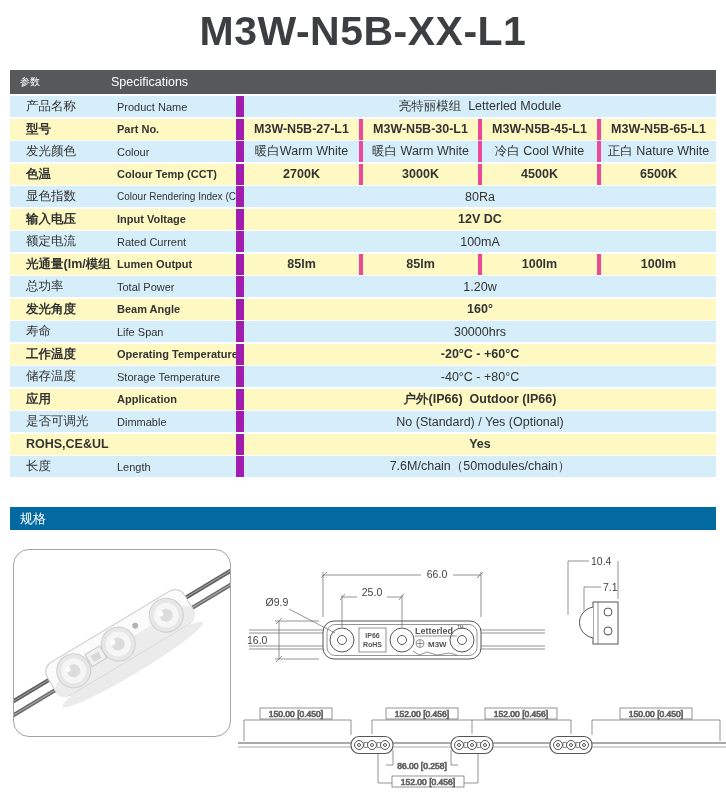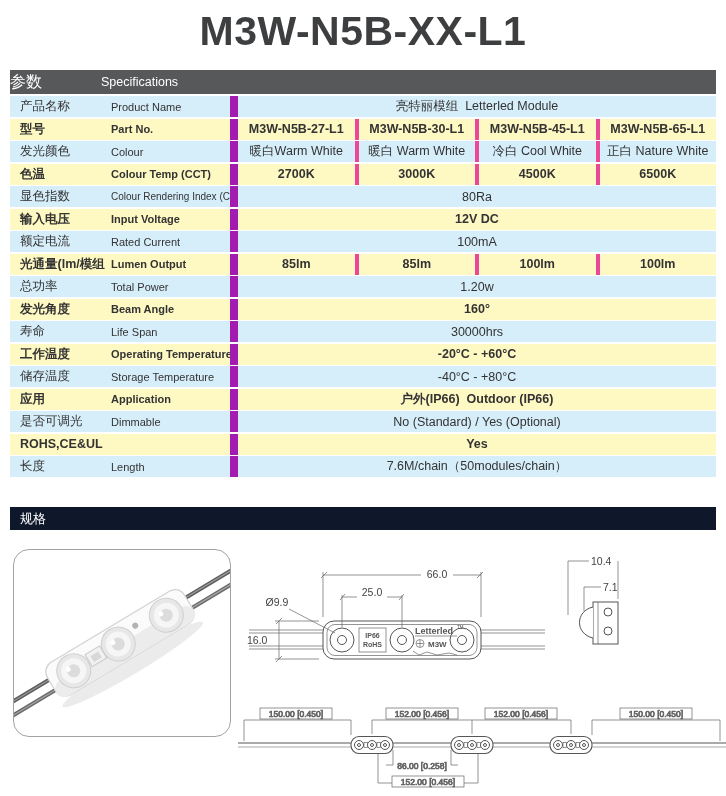--- a/index.html
+++ b/index.html
@@ -3,34 +3,34 @@
 <meta charset="utf-8">
 <style>
   html,body{margin:0;padding:0;background:#fff;}
   .page{position:relative;width:726px;height:796px;background:#fff;overflow:hidden;
         font-family:"Liberation Sans","DejaVu Sans",sans-serif;color:#333;}
   .title{position:absolute;top:8px;left:0;width:100%;text-align:center;
          font-size:41px;font-weight:700;color:#3d3e40;letter-spacing:0.5px;}
   
   .spec-table{position:absolute;left:10px;top:70px;width:706px;}
   .thead{display:flex;height:24px;background:#57585a;color:#fff;align-items:center;margin-bottom:2px;}
-  .thead .h-cn{width:85px;font-size:16px;}
+  .thead .h-cn{width:85px;padding-left:10px;font-size:10px;}
   .thead .h-en{padding-left:6px;font-size:12.5px;}
   .trow{display:flex;height:21px;margin-bottom:1.5px;}
   .trow.lt > div{background:#d6eefa;}
   .trow.dk > div{background:#fef9c3;font-weight:bold;}
   .trow > div{display:flex;align-items:center;overflow:hidden;}
-  .c-cn{width:85px;min-width:85px;padding-left:10px;font-size:12.5px;white-space:nowrap;}
+  .c-cn{width:85px;min-width:85px;padding-left:16px;font-size:12.5px;white-space:nowrap;}
   .c-en{width:119px;min-width:119px;padding-left:6px;font-size:11px;white-space:nowrap;
         border-right:8px solid #a21caf;}
   .c-en.sm{font-size:10px;}
   .c-val{flex:1;justify-content:center;font-size:12.5px;border-right:4px solid #ec4899;white-space:pre;}
   .trow > .c-val:last-child{border-right:none;}
   
-  .dim-bar{position:absolute;left:10px;top:507px;width:706px;height:23px;background:#0f172a;
+  .dim-bar{position:absolute;left:10px;top:507px;width:706px;height:23px;background:#0369a1;
            color:#fff;display:flex;align-items:center;}
   .dim-bar .h-cn{width:85px;padding-left:10px;font-size:13px;}
   .dim-bar .h-en{padding-left:6px;font-size:13px;margin-top:36px;}
   .photo-box{position:absolute;left:13px;top:549px;width:216px;height:186px;
              border:1.5px solid #a3a3a3;border-radius:16px;overflow:hidden;background:#fff;}
   .svg-abs{position:absolute;}
   text{font-family:"Liberation Sans","DejaVu Sans",sans-serif;fill:#444;}
   .dimtxt{font-size:10.5px;}
   .dimtxt-s{font-size:8.5px;}
   .cadline{stroke:#555;stroke-width:1;fill:none;}

